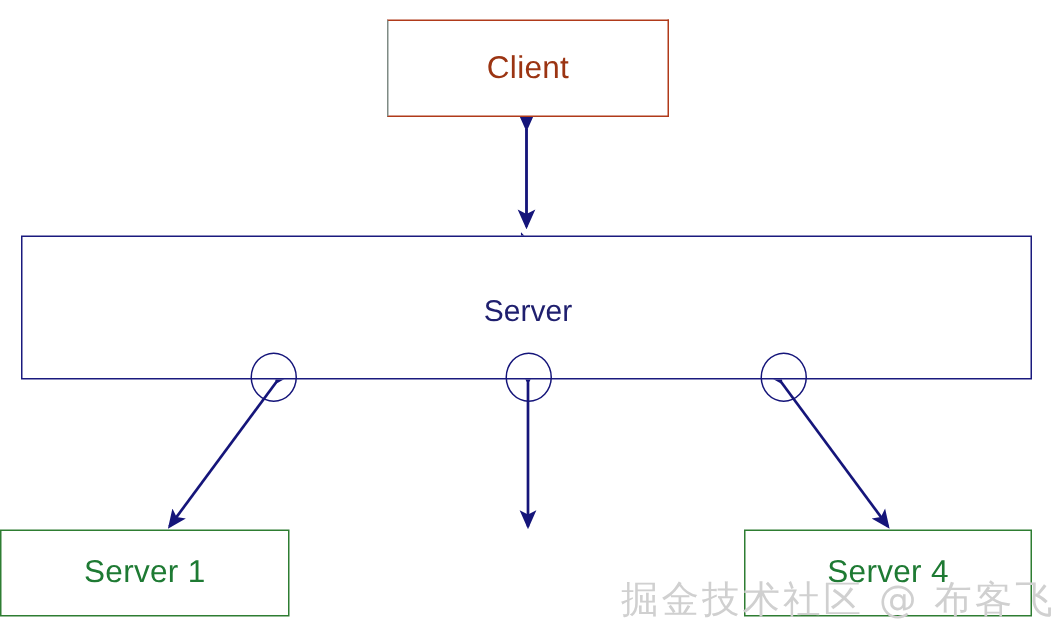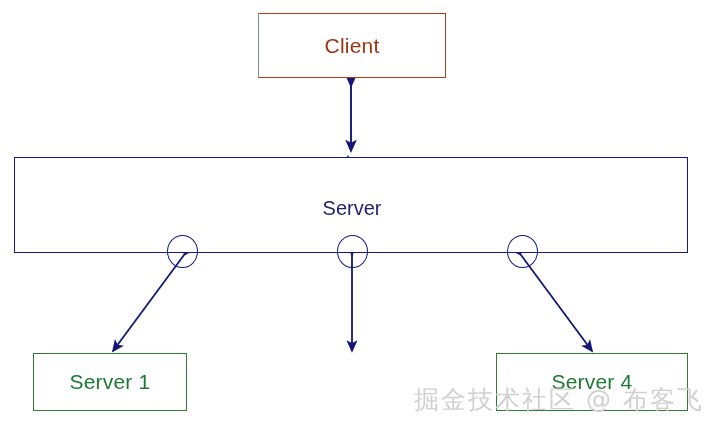--- a/index.html
+++ b/index.html
@@ -62,21 +62,21 @@
     color: #1f1f6e;
     font-size: 20px;
     pointer-events: none;
   }
   .server-box {
     border: 1.5px solid #2e7d32;
     height: 58px;
     top: 353px;
   }
   .server-box .node-label { color: #1e7a33; }
-  #server-1-box { left: 33px;  width: 154px; }
+  #server-1-box { left: 0;  width: 193px; }
   #server-2-box { left: 256px; width: 188px; }
   #server-3-box { left: 496px; width: 192px; }
   #watermark {
     position: absolute;
     left: 414px;
     top: 383px;
     font-size: 25px;
     color: #d0d0d0;
     letter-spacing: 2px;
     white-space: nowrap;

